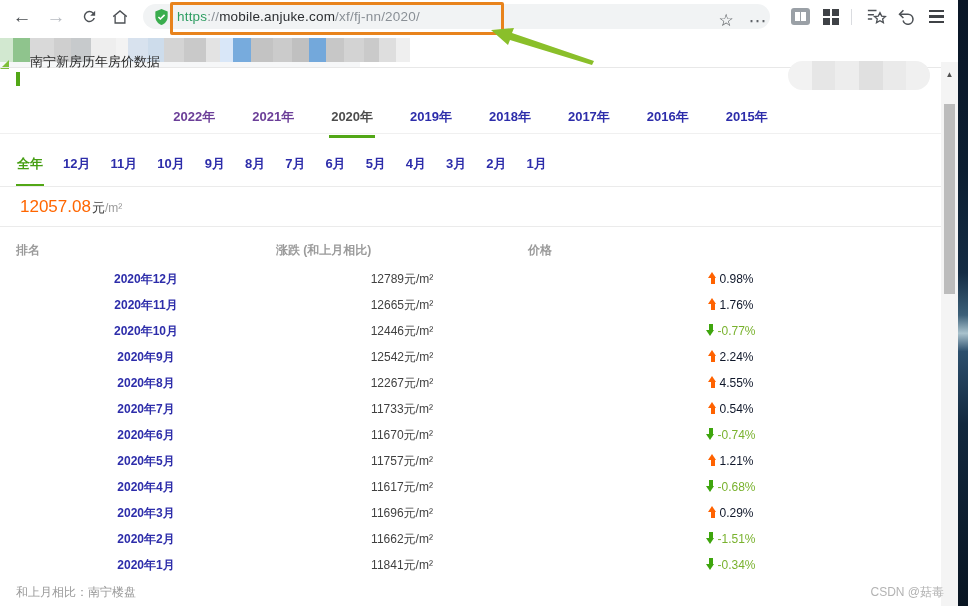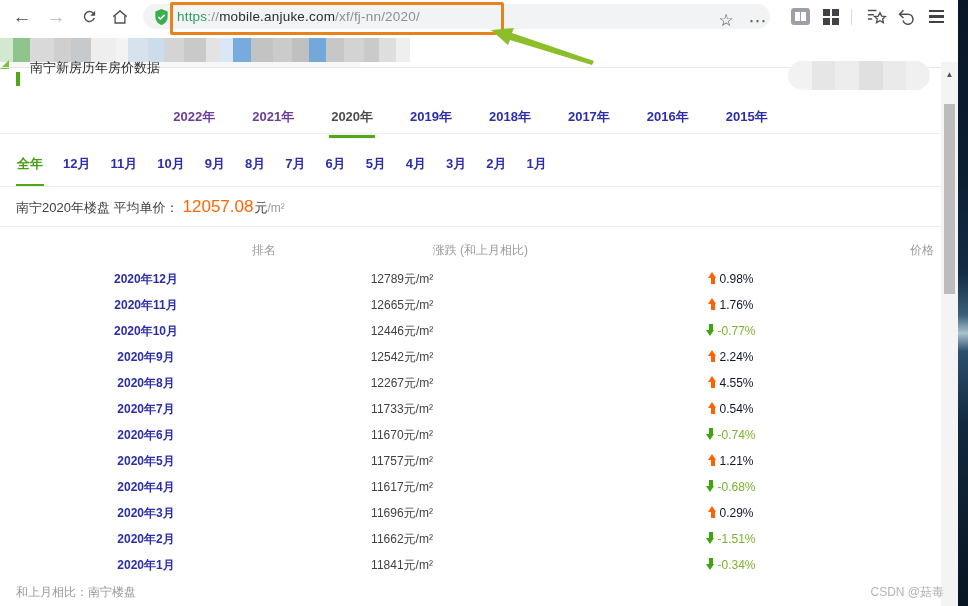--- a/index.html
+++ b/index.html
@@ -37,21 +37,21 @@
   .censor-faint{position:absolute;left:0;top:29px;width:360px;height:5px;background:#f6f7f8;}
   .chrome-divider{position:absolute;left:0;top:67px;width:941px;height:1px;background:#e8e8e8;}
   .green-mark{position:absolute;left:0;top:60px;width:9px;height:9px;background:#7fbf3a;
         clip-path:polygon(0 100%,100% 0,100% 100%);}
   .censor-blob{position:absolute;left:788px;top:61px;width:142px;height:29px;border-radius:15px;
         overflow:hidden;display:flex;z-index:2;}
   .blob-block{height:29px;width:24px;}
 
   
   .page-title-bar{position:absolute;left:16px;top:72px;width:4px;height:14px;background:#52a716;}
-  .page-title{position:absolute;left:30px;top:58px;font-size:13px;line-height:20px;color:#2b2b2b;}
+  .page-title{position:absolute;left:30px;top:52px;font-size:13px;line-height:20px;color:#2b2b2b;}
 
   .year-tabs{position:absolute;left:0;top:106px;width:941px;display:flex;justify-content:center;gap:33px;}
   .ytab{font-size:13px;font-weight:700;padding:2px 2px 9px;cursor:pointer;}
   .ytab.link{color:#2d2daa;}
   .ytab.visited{color:#6b3e98;}
   .ytab.active{color:#4d4d4d;border-bottom:3px solid #52a716;}
   .div-a{position:absolute;left:0;top:133px;width:941px;height:1px;background:#f0f0f0;}
 
   .month-tabs{position:absolute;left:16px;top:153px;display:flex;gap:18px;}
   .mtab{font-size:13px;font-weight:700;color:#2d2daa;padding:2px 1px 11px;cursor:pointer;}
@@ -60,21 +60,21 @@
 
   .summary{position:absolute;left:16px;top:197px;display:flex;align-items:baseline;height:28px;}
   .summary .lbl{font-size:13px;color:#3f3f3f;}
   .summary .val{font-size:17px;color:#ff6600;margin:0 1px 0 4px;}
   .summary .unit{font-size:13px;color:#3f3f3f;}
   .summary .unit-per{font-size:12px;color:#9a9a9a;}
   .div-c{position:absolute;left:0;top:226px;width:941px;height:1px;background:#ebebeb;}
 
   .theader{position:absolute;left:16px;top:242px;width:918px;display:grid;
         grid-template-columns:260px 252px 406px;color:#9b9b9b;font-size:12px;}
-  .theader div{text-align:right;}
+  .theader div{text-align:left;font-weight:bold;}
   .tbody{position:absolute;left:16px;top:266px;width:918px;}
   .trow{display:grid;grid-template-columns:260px 252px 406px;height:26px;align-items:center;}
   .cell{text-align:center;font-size:12px;}
   .rowlink{color:#2d2daa;font-weight:700;cursor:pointer;}
   .c-price{color:#414141;}
   .c-change.up .chtext{color:#0f172a;}
   .c-change.down .chtext{color:#79b22e;}
   .arrow{display:inline-block;width:9px;height:12px;position:relative;margin-right:2px;vertical-align:-1px;}
   .arrow.up{color:#ff6200;}
   .arrow.down{color:#3ea50d;}
@@ -232,21 +232,20 @@
         <span class="mtab link">6月</span>
         <span class="mtab link">5月</span>
         <span class="mtab link">4月</span>
         <span class="mtab link">3月</span>
         <span class="mtab link">2月</span>
         <span class="mtab link">1月</span>
       </div>
     <div class="div-b"></div>
 
     <div class="summary">
-      <span class="lbl">南宁2020年楼盘 平均单价：</span>
       <span class="val">12057.08</span>
       <span class="unit">元</span>
       <span class="unit-per">/m²</span>
     </div>
     <div class="div-c"></div>
 
     <div class="theader">
       <div>排名</div>
       <div>涨跌 (和上月相比)</div>
       <div>价格</div>

